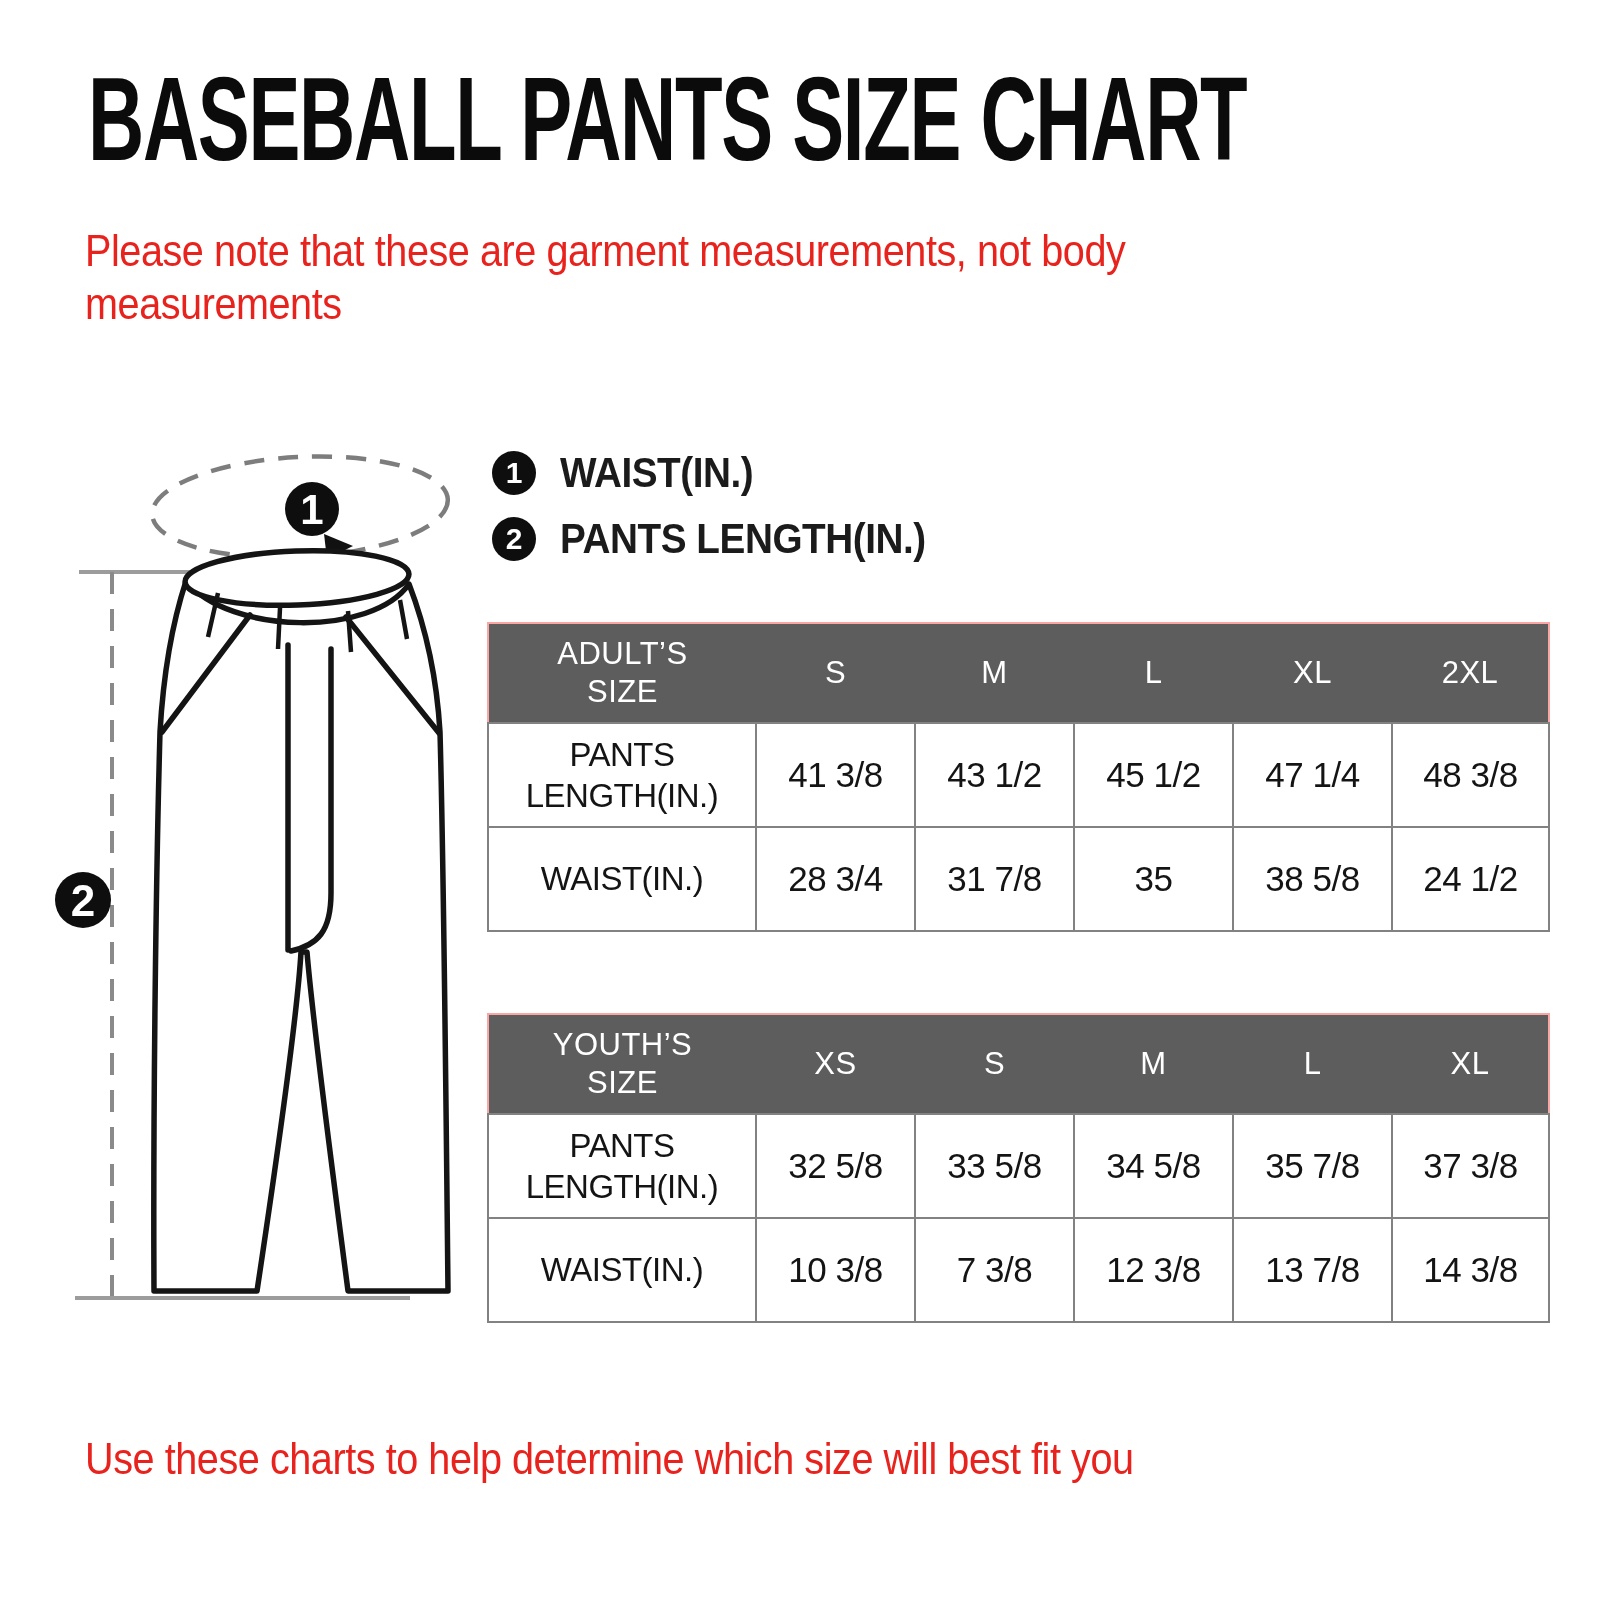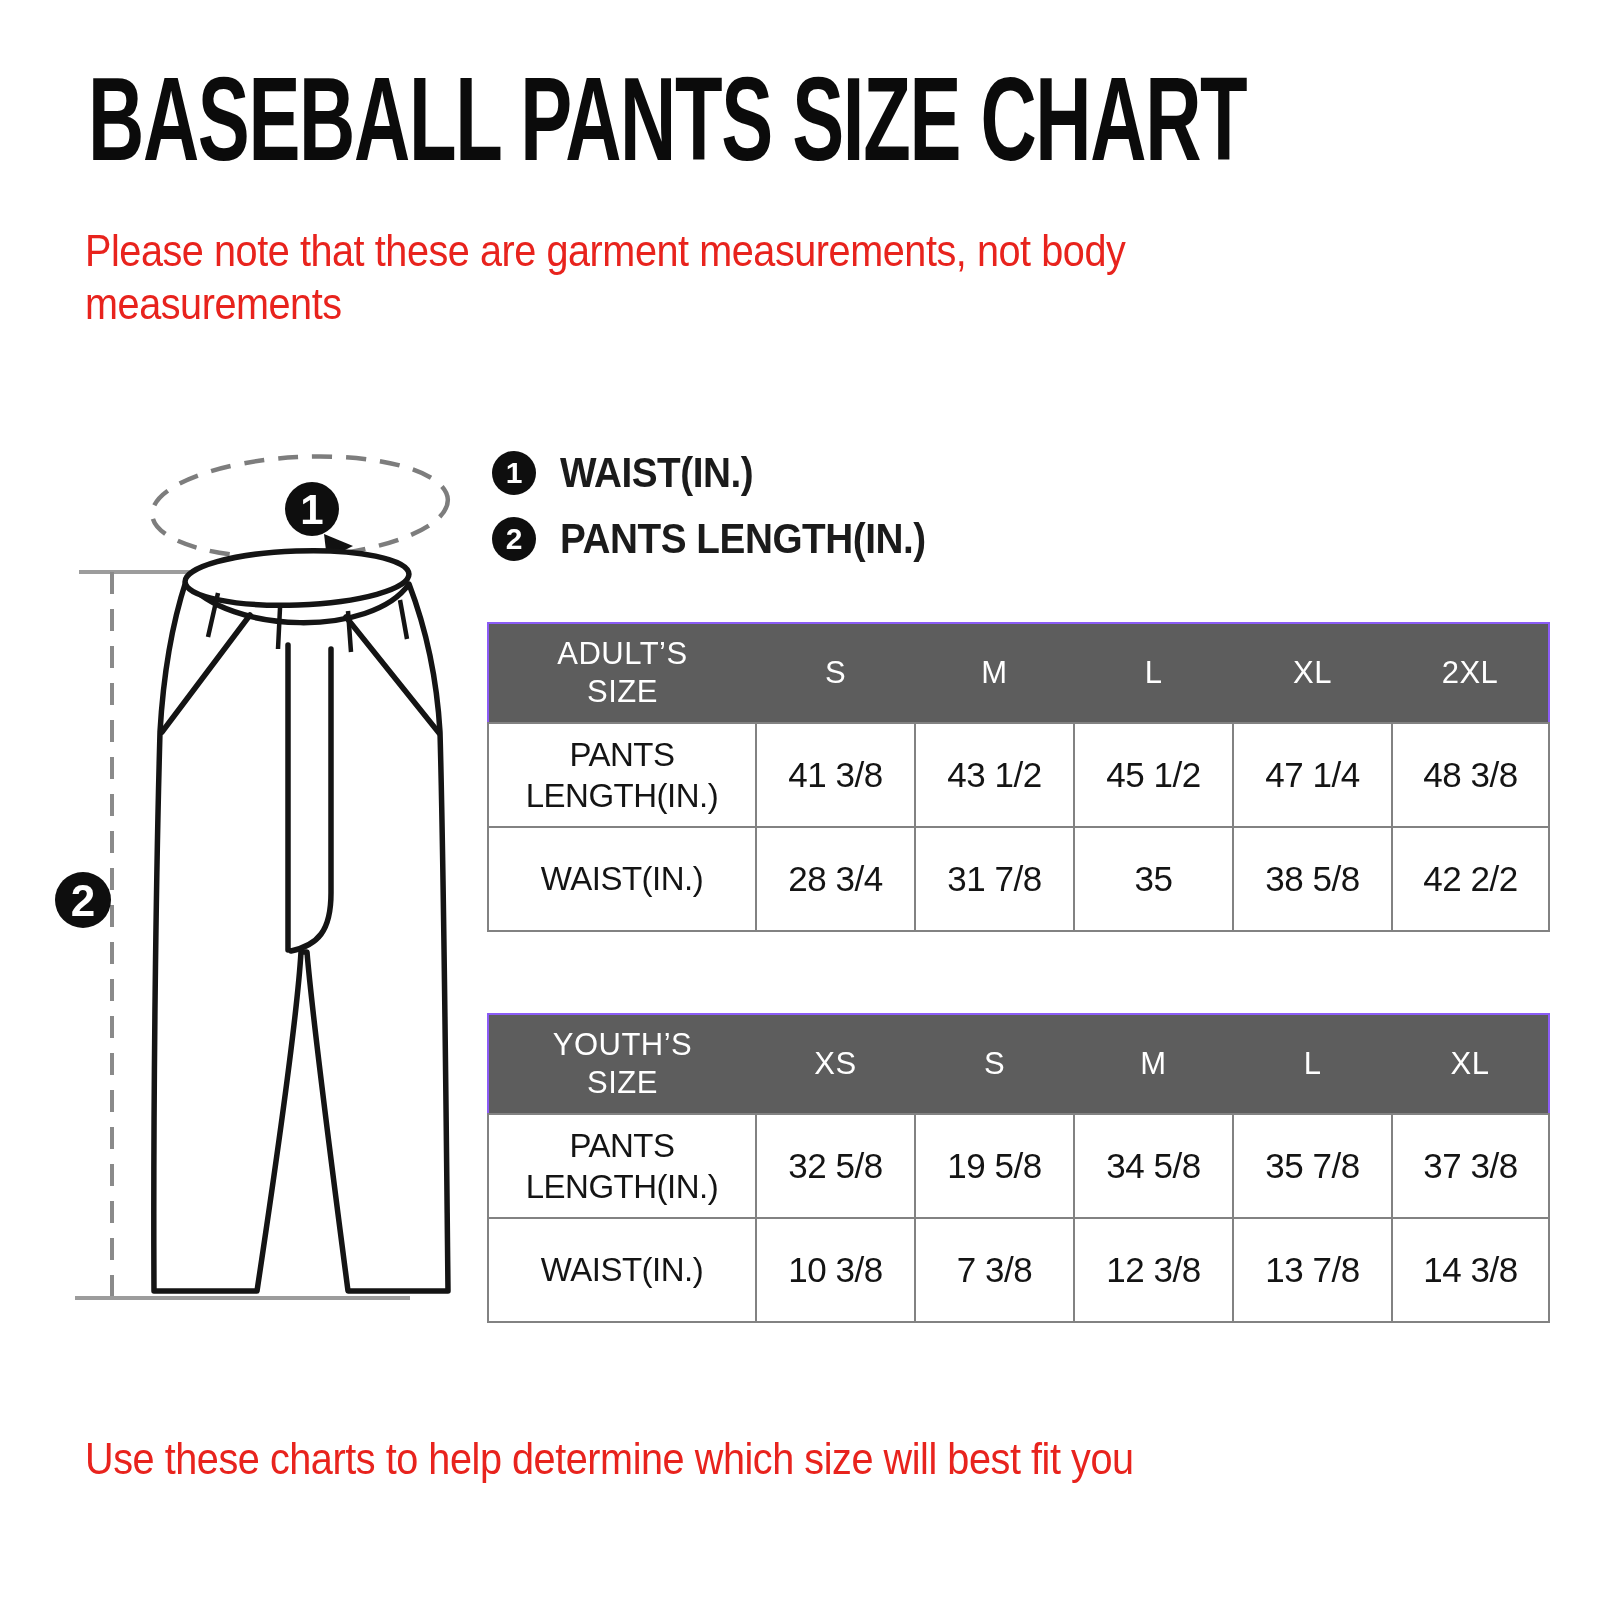--- a/index.html
+++ b/index.html
@@ -27,21 +27,21 @@
   .badge { width:44px; height:44px; border-radius:50%; background:#0e0e0e; color:#fff;
     font-weight:700; font-size:30px; display:flex; align-items:center; justify-content:center; flex:0 0 auto; }
   .legend-label { display:inline-block; font-size:43px; font-weight:700; color:#1b1b1b;
     transform:scaleX(0.9); transform-origin:0 50%; white-space:nowrap; letter-spacing:-0.5px; }
 
   
   .diagram { position:absolute; left:50px; top:445px; width:420px; height:870px; }
 
   
   .size-table { position:absolute; left:487px; width:1061px; border-collapse:collapse;
-    table-layout:fixed; background:#fff; border:2px solid #8b5cf6; }
+    table-layout:fixed; background:#fff; border:2px solid #fca5a5; }
   .size-table.adult { top:622px; }
   .size-table.youth { top:1013px; }
   .size-table thead th { background:var(--table-header-bg,#5d5d5d); color:#fff; font-weight:400;
     font-size:31px; height:96px; border:none; text-align:center; vertical-align:middle; letter-spacing:0.5px; }
   .corner-inner { display:inline-block; max-width:195px; line-height:1.22; }
   .size-table tbody td { border:2px solid #828282; font-size:35px; font-weight:400; color:#141414;
     text-align:center; vertical-align:middle; height:100px; letter-spacing:-0.5px; background:#fff; }
   .size-table td.row-label { font-size:33px; line-height:1.25; padding:0 12px; }
 </style>
 </head>
@@ -128,21 +128,21 @@
         <td>45 1/2</td>
         <td>47 1/4</td>
         <td>48 3/8</td>
       </tr>
       <tr>
         <td class="row-label">WAIST(IN.)</td>
         <td>28 3/4</td>
         <td>31 7/8</td>
         <td>35</td>
         <td>38 5/8</td>
-        <td>42 2/2</td>
+        <td>24 1/2</td>
       </tr>
     </tbody>
   </table>
 
   <table class="size-table youth">
     <colgroup>
         <col style="width:268px">
         <col style="width:159px">
         <col style="width:159px">
         <col style="width:159px">
@@ -156,21 +156,21 @@
         <th>S</th>
         <th>M</th>
         <th>L</th>
         <th>XL</th>
       </tr>
     </thead>
     <tbody>
       <tr>
         <td class="row-label">PANTS LENGTH(IN.)</td>
         <td>32 5/8</td>
-        <td>19 5/8</td>
+        <td>33 5/8</td>
         <td>34 5/8</td>
         <td>35 7/8</td>
         <td>37 3/8</td>
       </tr>
       <tr>
         <td class="row-label">WAIST(IN.)</td>
         <td>10 3/8</td>
         <td>7 3/8</td>
         <td>12 3/8</td>
         <td>13 7/8</td>

